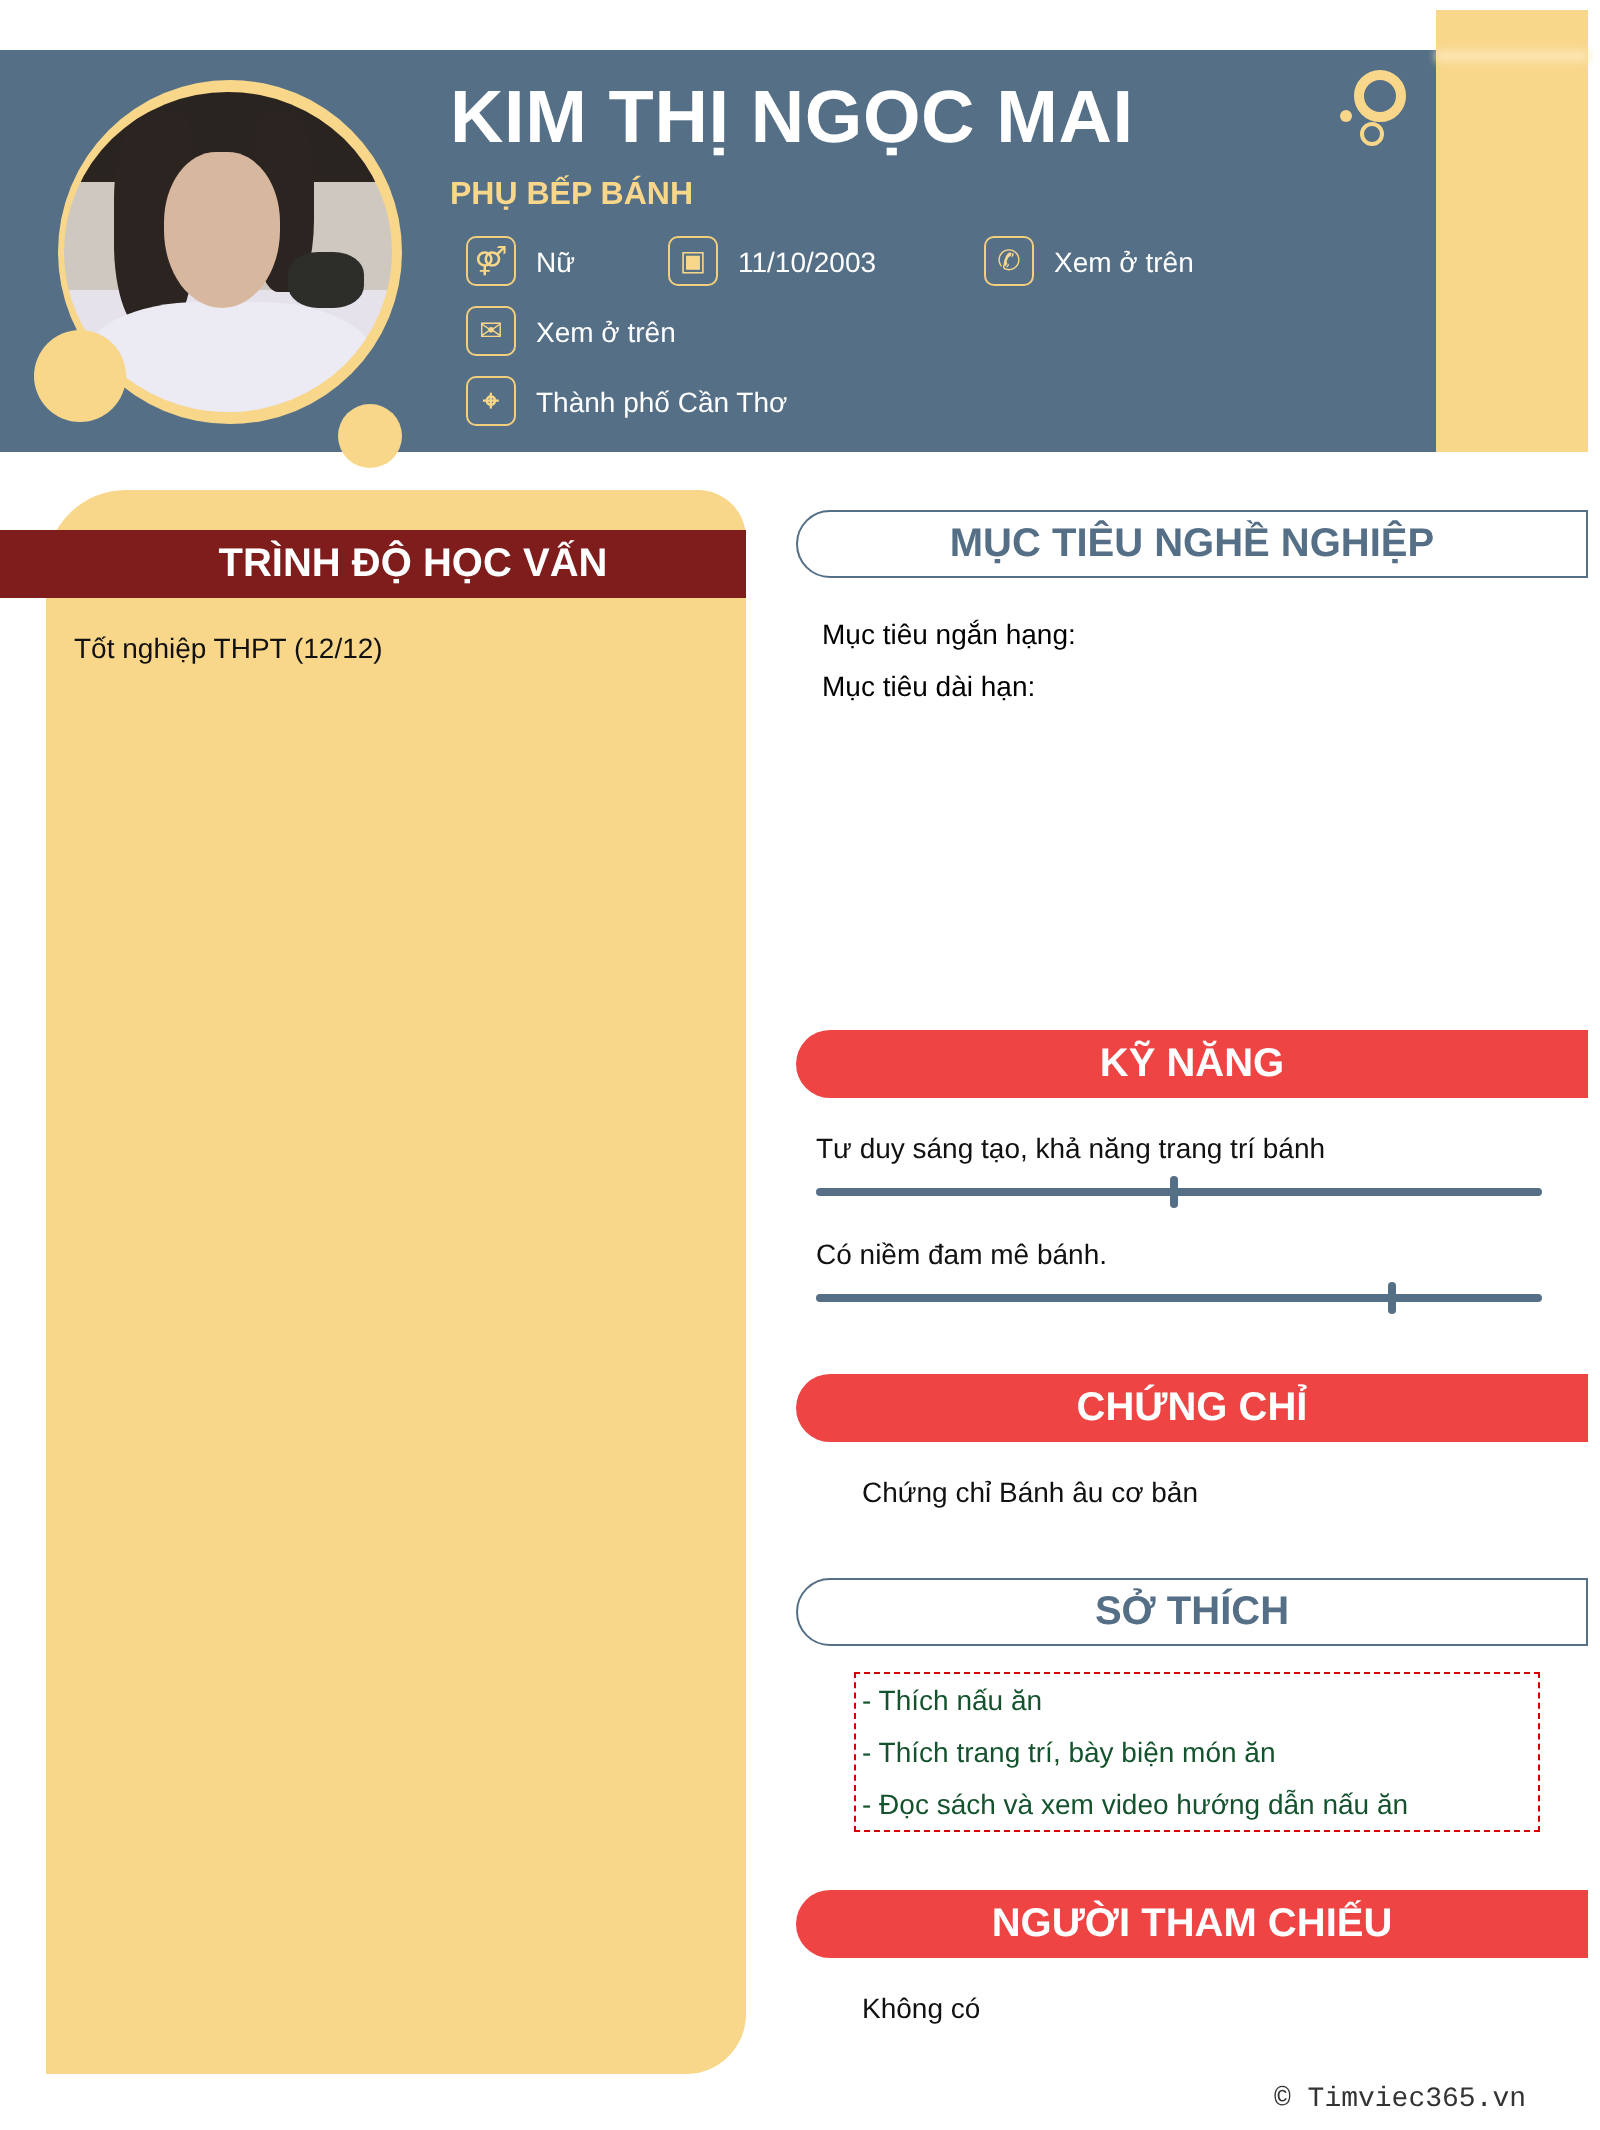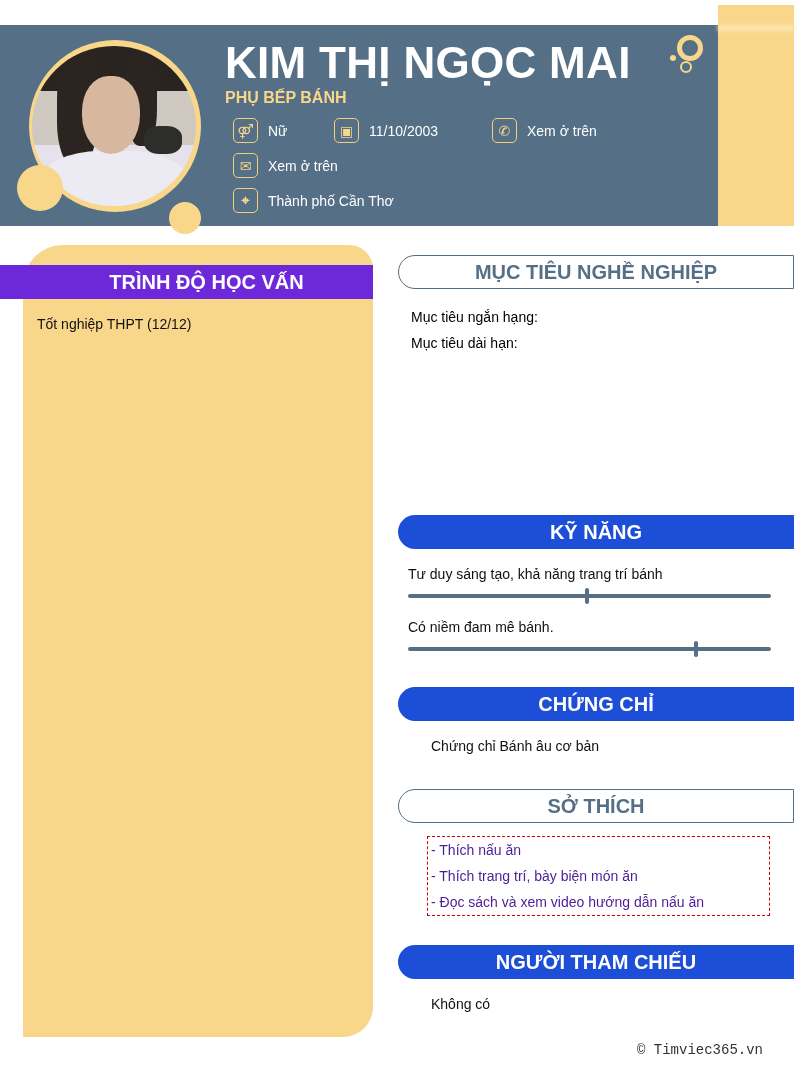--- a/index.html
+++ b/index.html
@@ -24,48 +24,48 @@
   .avatar .hair-l { position: absolute; left: 25px; top: 10px; width: 40px; height: 110px; border-radius: 40% 20% 40% 40%; background: #2b2420; }
   .avatar .hair-r { position: absolute; left: 95px; top: 10px; width: 30px; height: 90px; border-radius: 20% 40% 40% 40%; background: #2b2420; }
   .avatar .face { position: absolute; left: 50px; top: 30px; width: 58px; height: 78px; border-radius: 45% 45% 50% 50%; background: #d8b79f; }
   .avatar .shirt { position: absolute; left: 10px; top: 105px; width: 145px; height: 70px; border-radius: 40% 40% 0 0; background: #ecebf3; }
   .avatar .plant { position: absolute; left: 112px; top: 80px; width: 38px; height: 28px; border-radius: 40%; background: #2d2d2a; }
 
   .deco-circle { position: absolute; border-radius: 50%; background: #f9d78a; }
   .dc1 { left: 17px; top: 165px; width: 46px; height: 46px; }
   .dc2 { left: 169px; top: 202px; width: 32px; height: 32px; }
 
-  .name { position: absolute; left: 225px; top: 38px; font-size: 44px; font-weight: bold; color: #ffffff; letter-spacing: 0.3px; }
+  .name { position: absolute; left: 225px; top: 38px; font-size: 37px; font-weight: bold; color: #ffffff; letter-spacing: 0.3px; }
   .job { position: absolute; left: 225px; top: 89px; font-size: 16px; font-weight: bold; color: #f9d78a; }
 
   .info { position: absolute; display: flex; align-items: center; gap: 10px; color: #ffffff; font-size: 14px; }
   .info .ico { width: 25px; height: 25px; border: 1.5px solid #f3cf7d; border-radius: 5px; display: flex; align-items: center; justify-content: center; color: #f9d78a; font-size: 14px; font-weight: bold; }
   .info-gender { left: 233px; top: 118px; }
   .info-dob { left: 334px; top: 118px; }
   .info-phone { left: 492px; top: 118px; }
   .info-email { left: 233px; top: 153px; }
   .info-address { left: 233px; top: 188px; }
 
   .left-panel { position: absolute; left: 23px; top: 245px; width: 350px; height: 792px; background: #f9d78a; border-radius: 40px 24px 30px 0; }
-  .left-heading { position: absolute; left: 0; top: 265px; width: 373px; height: 34px; background: #6d28d9; color: #ffffff; font-size: 20px; font-weight: bold; display: flex; align-items: center; justify-content: center; padding-left: 40px; }
+  .left-heading { position: absolute; left: 0; top: 265px; width: 373px; height: 34px; background: #7f1d1d; color: #ffffff; font-size: 20px; font-weight: bold; display: flex; align-items: center; justify-content: center; padding-left: 40px; }
   .edu-text { position: absolute; left: 37px; top: 316px; font-size: 14px; color: #111; }
 
   .sec-head { position: absolute; left: 398px; width: 396px; height: 34px; display: flex; align-items: center; justify-content: center; font-size: 20px; font-weight: bold; border-radius: 17px 0 0 17px; text-align: right; }
   .sec-head.outline { border: 1.5px solid #546f86; background: #ffffff; color: #546f86; }
-  .sec-head.filled { background: #1d4ed8; color: #ffffff; }
+  .sec-head.filled { background: #ef4444; color: #ffffff; }
 
   .objective { position: absolute; left: 411px; top: 304px; width: 355px; font-size: 14px; line-height: 26px; color: #000000; text-align: justify; }
 
   .skill-label { position: absolute; left: 408px; font-size: 14px; color: #111; }
   .skill-bar { position: absolute; left: 408px; width: 363px; height: 4px; border-radius: 2px; background: #546f86; }
   .skill-knob { position: absolute; top: -6px; width: 4px; height: 16px; border-radius: 2px; background: #546f86; }
 
   .cert-text { position: absolute; left: 431px; top: 738px; font-size: 14px; color: #111; }
   .hobby-box { position: absolute; left: 427px; top: 836px; width: 343px; height: 80px; border: 1px dashed #d40000; padding-left: 3px; }
-  .hobby-item { font-size: 14px; line-height: 26px; color: #4c1d95; }
+  .hobby-item { font-size: 14px; line-height: 26px; color: #14532d; }
   .ref-text { position: absolute; left: 431px; top: 996px; font-size: 14px; color: #111; }
   .footer { position: absolute; left: 637px; top: 1042px; font-family: "Liberation Mono", "DejaVu Sans Mono", monospace; font-size: 14px; color: #333; }
 </style>
 </head>
 <body>
 
 <div class="header-band"></div>
 <div class="yellow-tab"></div>
 <div class="bubbles">
   <div class="bubble b1"></div>

